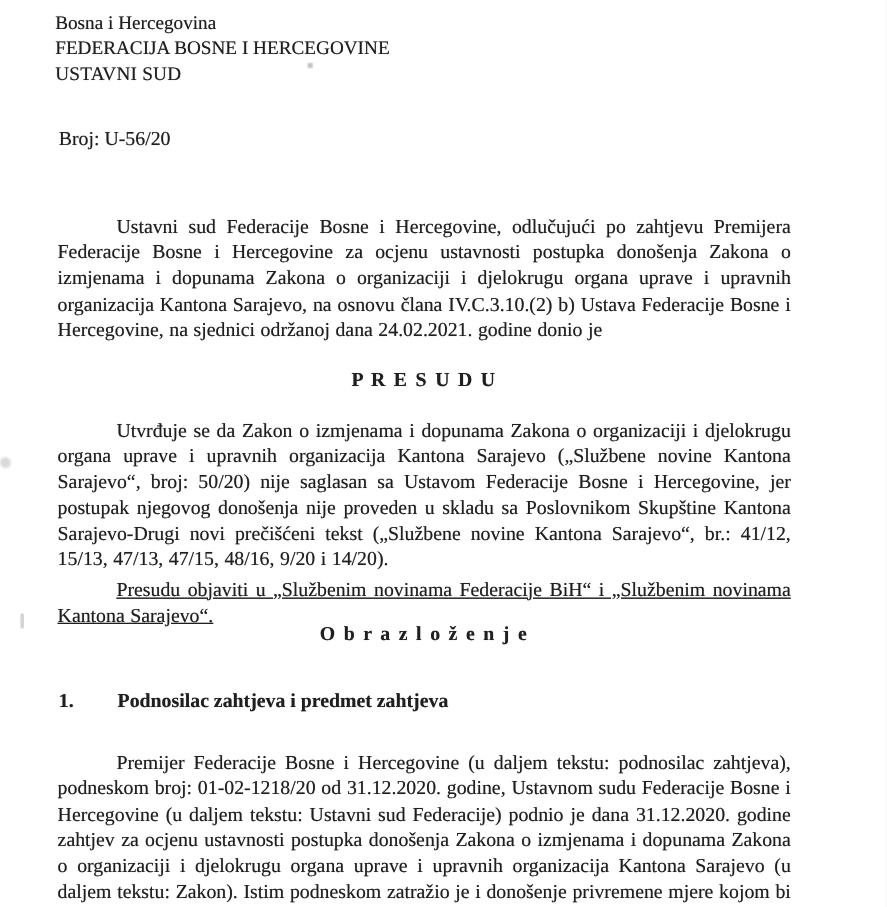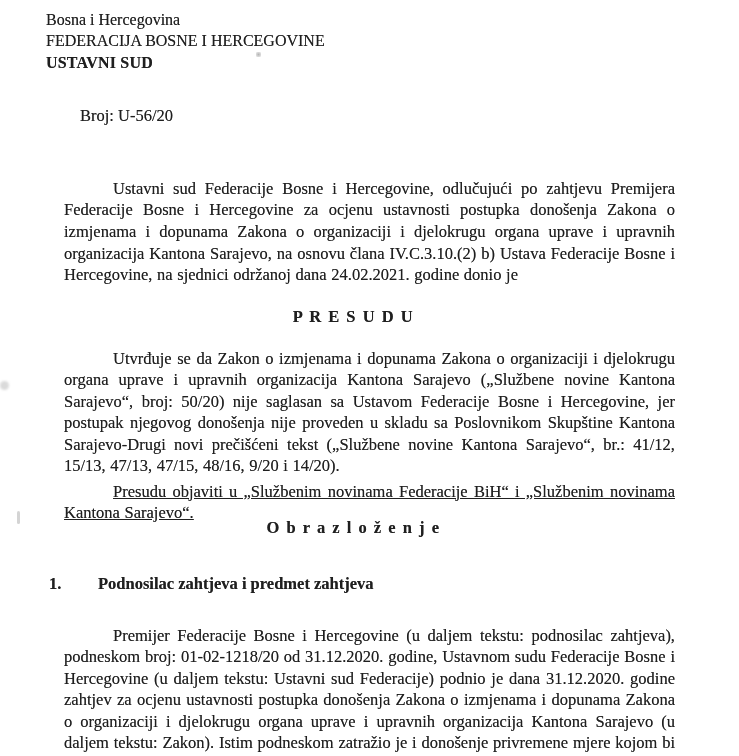--- a/index.html
+++ b/index.html
@@ -15,31 +15,30 @@
     -webkit-font-smoothing: antialiased;
   }
   .abs { position: absolute; }
   
   .court-header {
     left: 46px; top: 9px; width: 314px;
     text-align: left;
     font-size: 16px;
     line-height: 21.4px;
   }
-  .court-header .bold-line { font-weight: bold; letter-spacing: 0.2px; }
+  .court-header .bold-line { font-weight: normal; letter-spacing: 0.2px; }
   
   .case-meta {
     left: 49px; top: 105px;
     font-size: 16.5px;
     line-height: 22px;
-    margin-left: 31px;
   }
   
   .para {
-    left: 64px; width: 611px;
+    left: 48px; width: 611px;
     font-size: 16.5px;
     line-height: 21.7px;
     text-align: justify;
     text-indent: 49px;
     word-spacing: 0.5px;
   }
   .p-intro     { top: 161px; }
   .p-verdict   { top: 331px; line-height: 21.6px; }
   .p-publish   { top: 464px; text-decoration: underline; }
   .p-applicant { top: 608px; line-height: 21.6px; }

